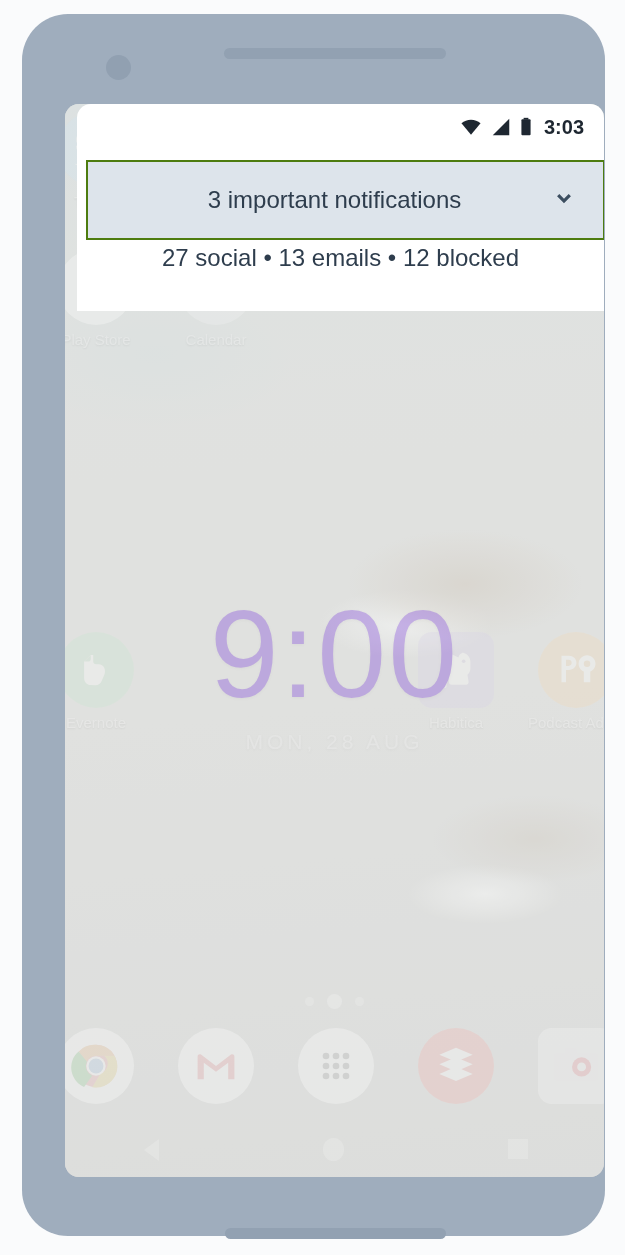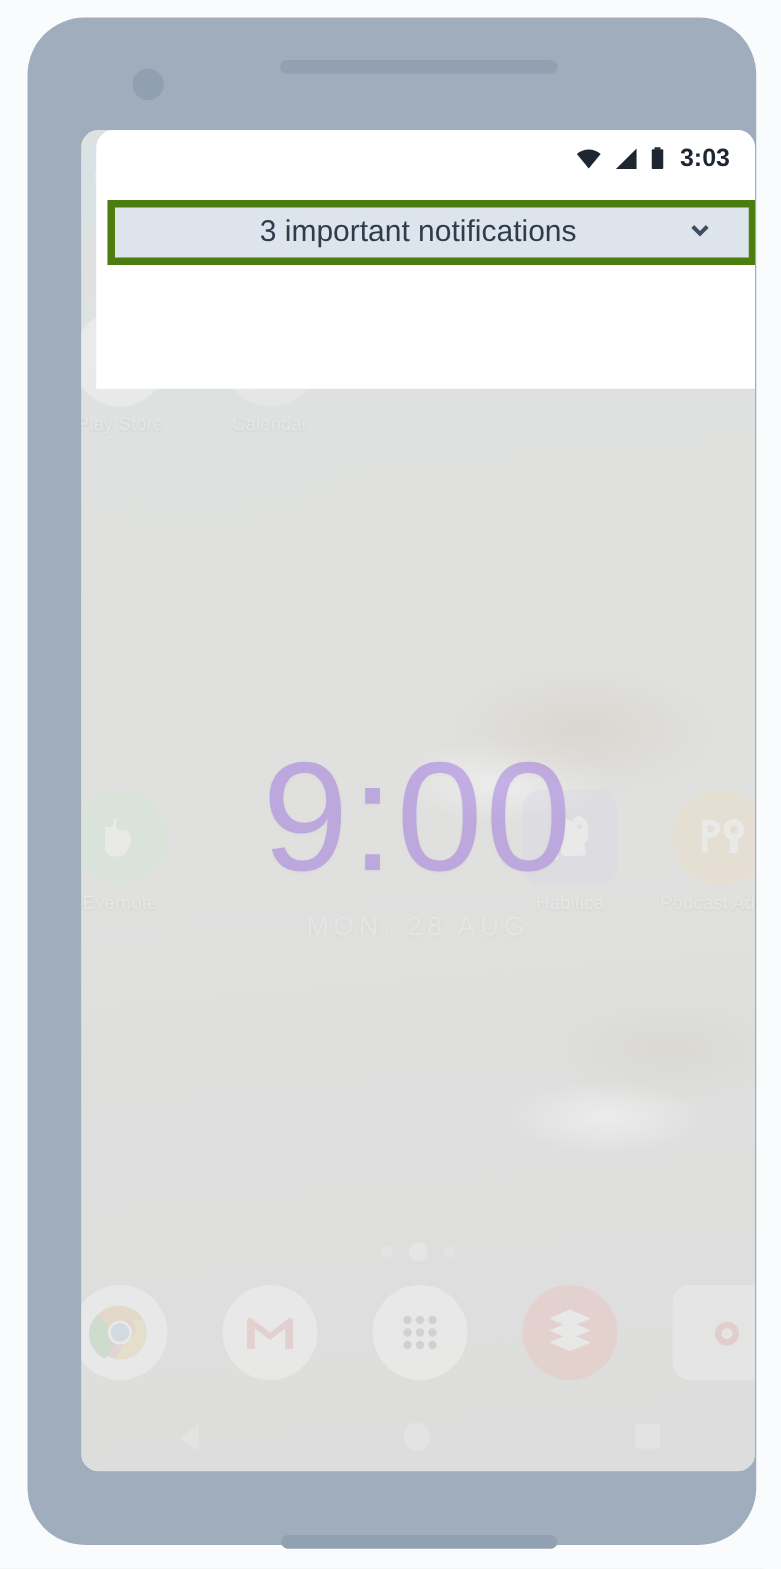--- a/index.html
+++ b/index.html
@@ -167,23 +167,23 @@
     height:26px;
   }
   #status-time{
     font-family:"Liberation Sans", sans-serif;
     font-size:20px;font-weight:bold;color:#1e2731;
     margin-left:4px;
   }
   #notification-card{
     position:absolute;
     left:9px;top:56px;
-    width:519px;height:52px;
+    width:519px;height:80px;
     background:#dde4eb;
-    border:6px solid #4d7c0f;
+    border:2px solid #4d7c0f;
     box-sizing:border-box;
     display:flex;align-items:center;
   }
   #notification-title{
     flex:1;
     text-align:center;
     font-family:"Liberation Sans", sans-serif;
     font-size:24px;
     color:#2e3d4d;
     padding-left:30px;
@@ -414,17 +414,18 @@
 
       <div id="notification-card">
         <span id="notification-title">3 important notifications</span>
         <span style="padding-right:26px;display:flex;align-items:center;">
           <svg width="26" height="26" viewBox="0 0 24 24">
             <path fill="#3c4e60" d="M5.6 8.6 12 15 18.4 8.6l-2.1-2.1L12 10.8 7.7 6.5z"></path>
           </svg>
         </span>
       </div>
 
+      <div id="notification-summary">27 social • 13 emails • 12 blocked</div>
 
     </div>
 
   </div>
 </div>
 
 </body></html>

